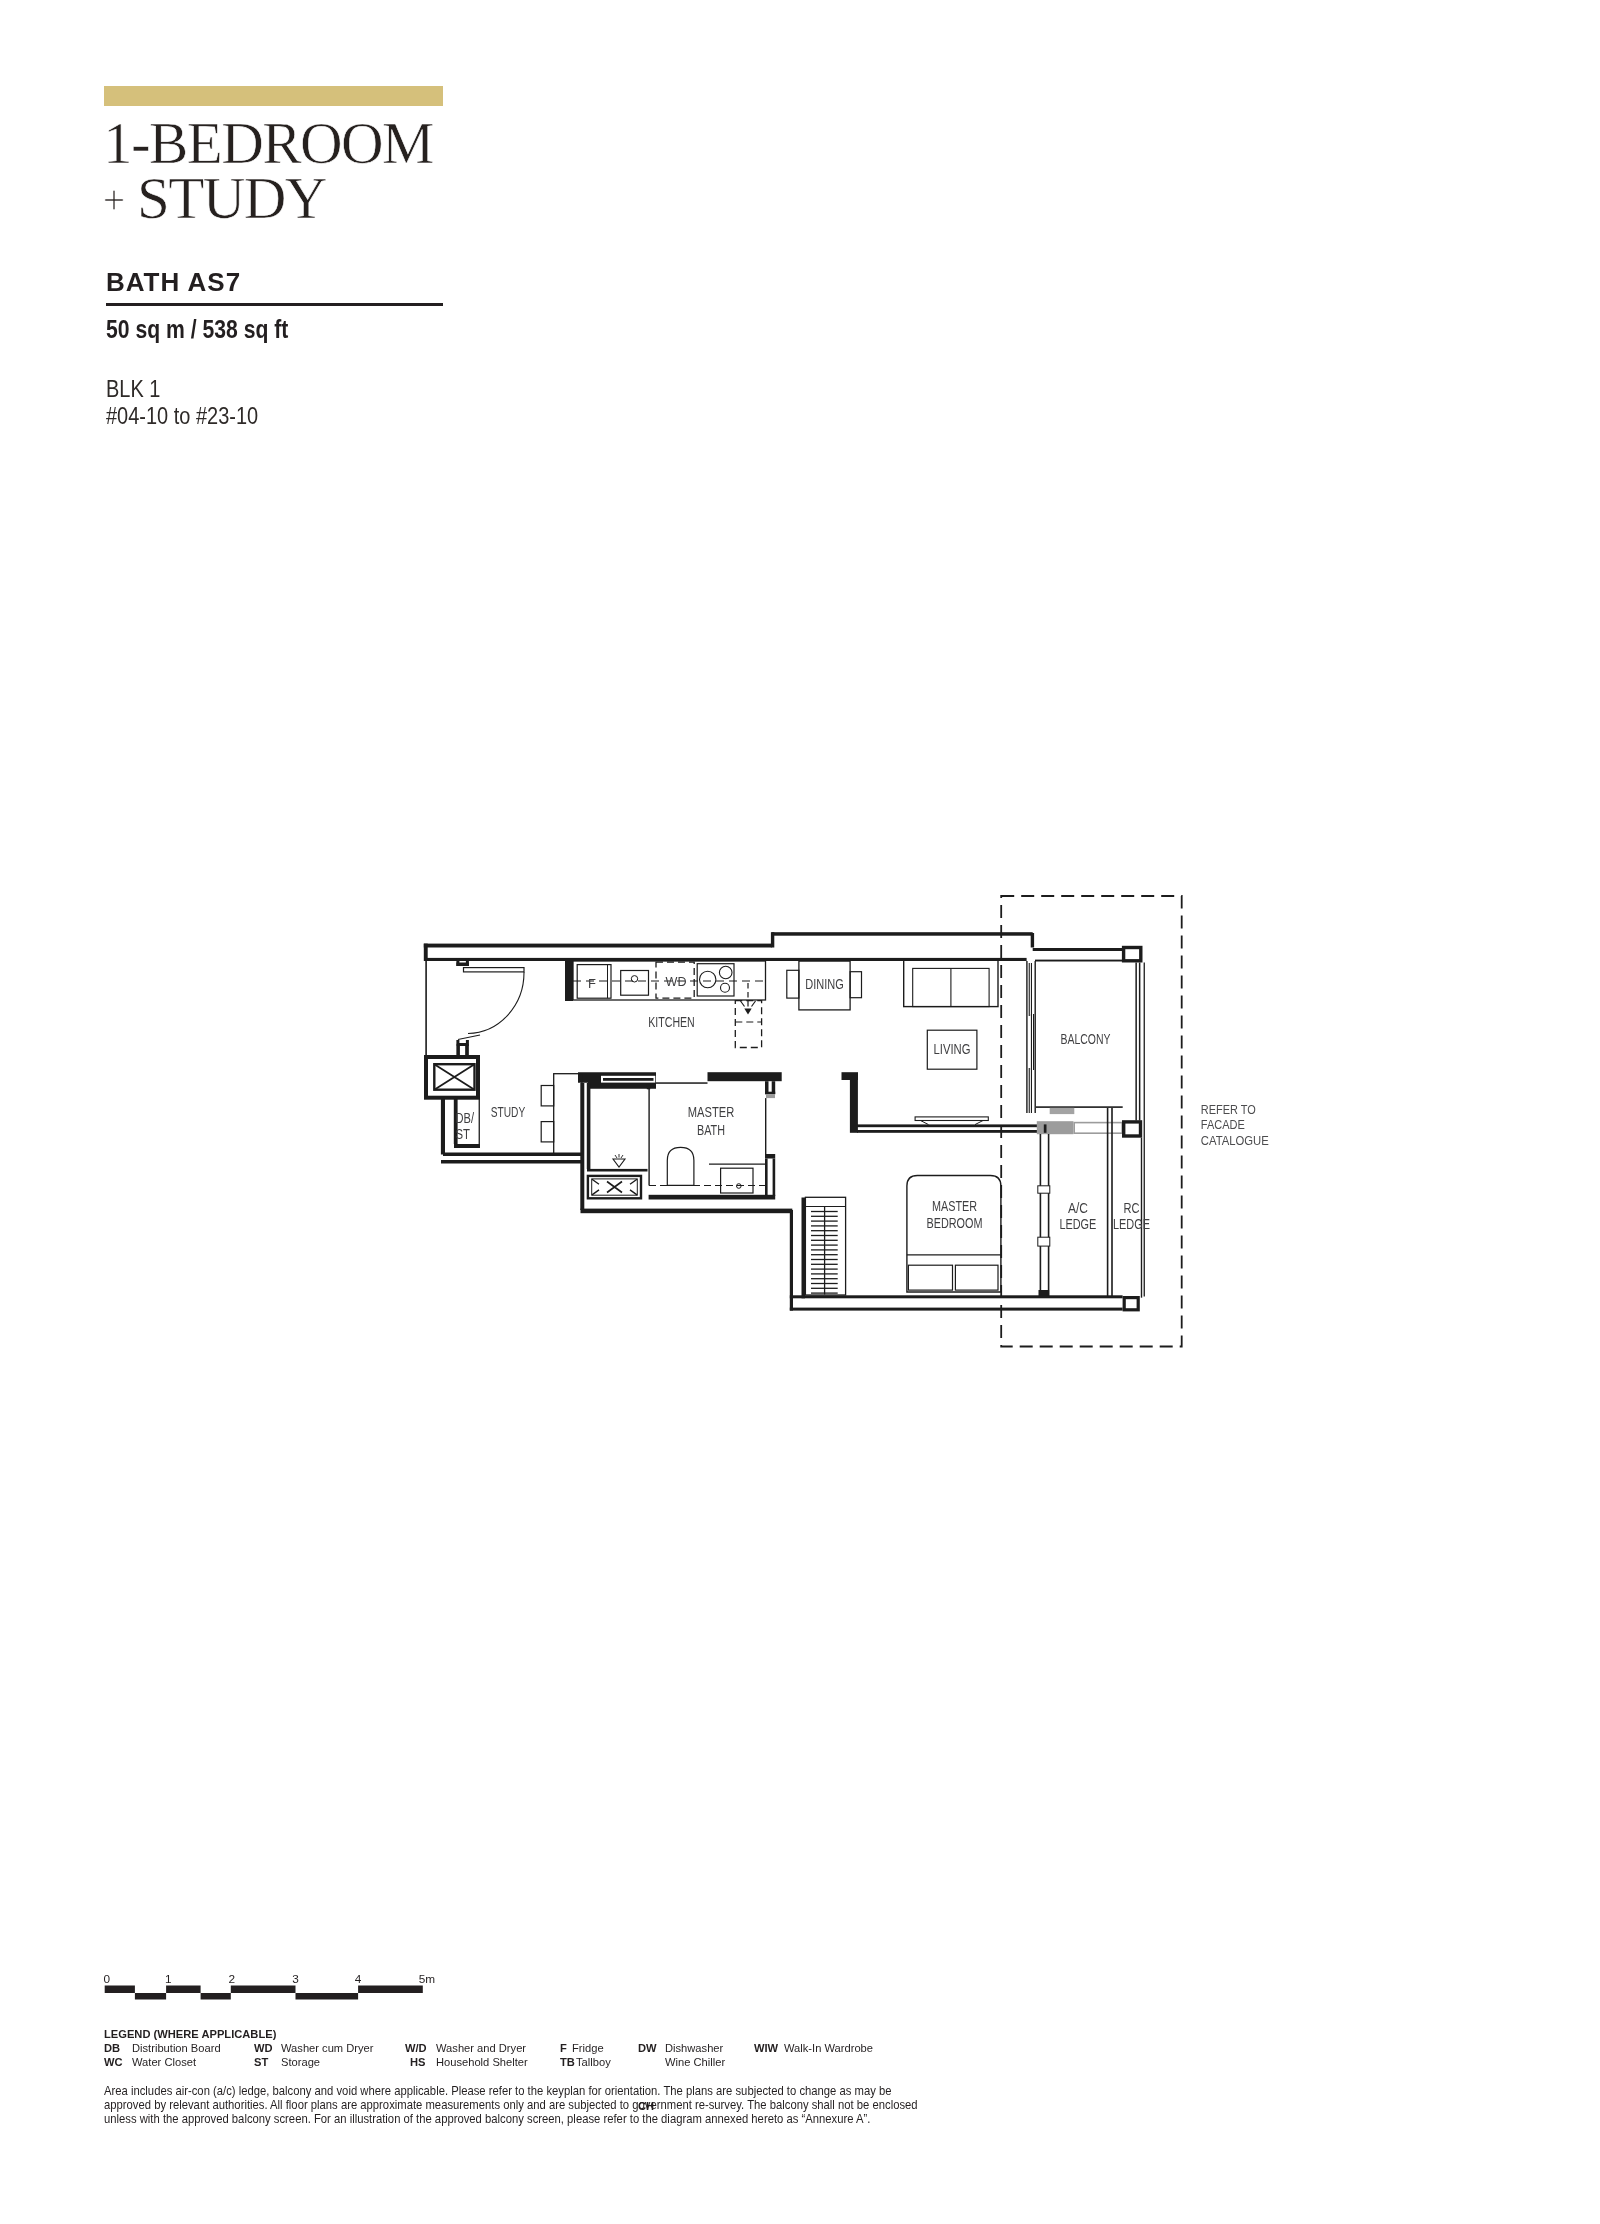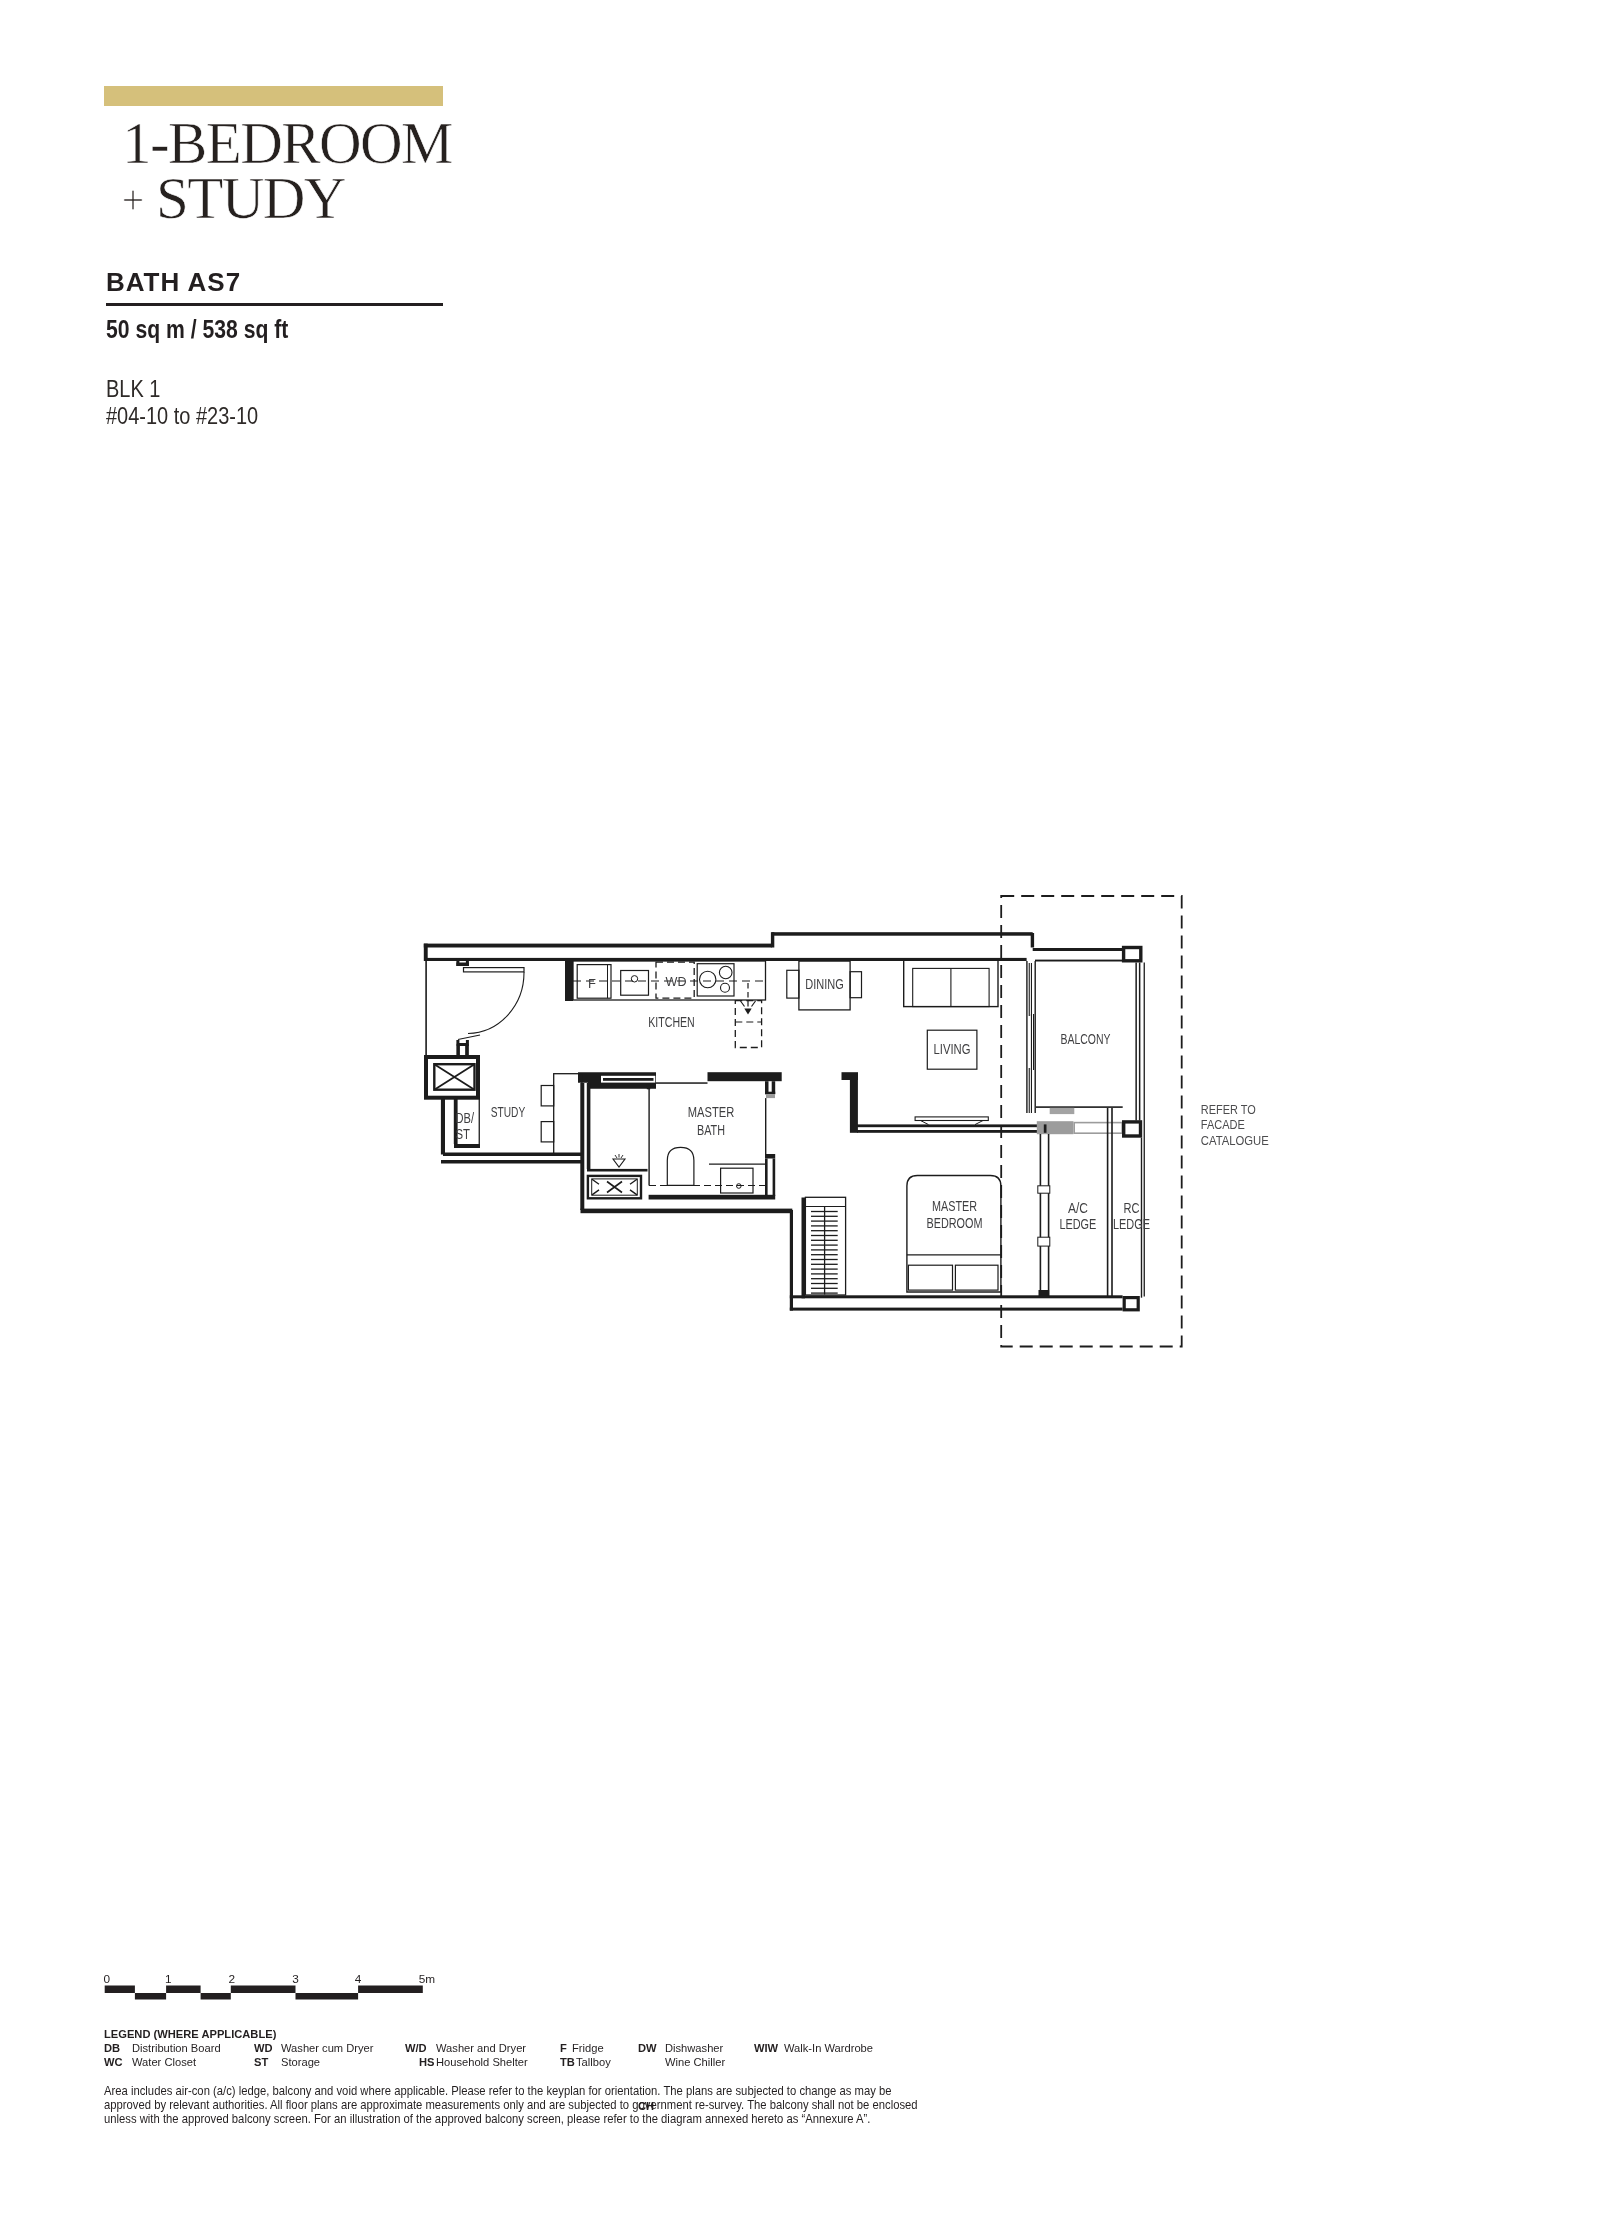--- a/index.html
+++ b/index.html
@@ -6,21 +6,21 @@
   body{width:1600px;height:2224px;position:relative;background:#ffffff;
        font-family:"Liberation Sans", sans-serif;}
   .abs{position:absolute;}
   #legend b,#legend span{transform:scaleX(0.945);transform-origin:0 50%;}
 </style>
 </head>
 <body>
 
 <div class="abs" style="left:104px;top:86px;width:339px;height:20px;background:#d5c07b;"></div>
 
-<div class="abs" id="title1" style="left:103px;top:116px;font-family:'Liberation Serif',serif;font-size:59px;line-height:55px;color:#26211f;letter-spacing:-1.6px;-webkit-text-stroke:0.6px #ffffff;white-space:nowrap;margin-left:19px;">1-BEDROOM<br><span id="plus" style="font-size:39px;letter-spacing:0;position:relative;top:-5px;">+</span><span style="display:inline-block;width:12px;"></span>STUDY</div>
+<div class="abs" id="title1" style="left:103px;top:116px;font-family:'Liberation Serif',serif;font-size:59px;line-height:55px;color:#26211f;letter-spacing:-1.6px;-webkit-text-stroke:0.6px #ffffff;white-space:nowrap;">1-BEDROOM<br><span id="plus" style="font-size:39px;letter-spacing:0;position:relative;top:-5px;">+</span><span style="display:inline-block;width:12px;"></span>STUDY</div>
 
 <div class="abs" id="typeas7" style="left:106px;top:267px;font-size:26px;font-weight:bold;color:#231f20;letter-spacing:1px;white-space:nowrap;">BATH AS7</div>
 
 <div class="abs" style="left:106px;top:303px;width:337px;height:3px;background:#231f20;"></div>
 
 <div class="abs" id="area" style="left:106px;top:314px;font-size:26px;font-weight:bold;color:#231f20;transform:scaleX(0.814);transform-origin:0 0;white-space:nowrap;">50 sq m / 538 sq ft</div>
 
 <div class="abs" id="blk" style="left:106px;top:376px;font-size:23.5px;color:#2e2a28;line-height:26.5px;transform:scaleX(0.85);transform-origin:0 0;white-space:nowrap;">BLK 1<br>#04-10 to #23-10</div>
 
 <svg class="abs" style="left:0;top:0;" width="1600" height="2224" viewBox="0 0 1600 2224">
@@ -311,21 +311,21 @@
   <b class="abs" style="left:104px;top:2040.5px;">DB</b>
     <span class="abs" style="left:132px;top:2040.5px;">Distribution Board</span>
   <b class="abs" style="left:104px;top:2055px;">WC</b>
     <span class="abs" style="left:132px;top:2055px;">Water Closet</span>
   <b class="abs" style="left:254px;top:2040.5px;">WD</b>
     <span class="abs" style="left:281px;top:2040.5px;">Washer cum Dryer</span>
   <b class="abs" style="left:254px;top:2055px;">ST</b>
     <span class="abs" style="left:281px;top:2055px;">Storage</span>
   <b class="abs" style="left:405px;top:2040.5px;">W/D</b>
     <span class="abs" style="left:436px;top:2040.5px;">Washer and Dryer</span>
-  <b class="abs" style="left:419px;top:2055px;">HS</b>
+  <b class="abs" style="left:410px;top:2055px;">HS</b>
     <span class="abs" style="left:436px;top:2055px;">Household Shelter</span>
   <b class="abs" style="left:560px;top:2040.5px;">F</b>
     <span class="abs" style="left:572px;top:2040.5px;">Fridge</span>
   <b class="abs" style="left:560px;top:2055px;">TB</b>
     <span class="abs" style="left:576px;top:2055px;">Tallboy</span>
   <b class="abs" style="left:638px;top:2040.5px;">DW</b>
     <span class="abs" style="left:665px;top:2040.5px;">Dishwasher</span>
   <b class="abs" style="left:638px;top:2055px;margin-top:44px;">CH</b>
     <span class="abs" style="left:665px;top:2055px;">Wine Chiller</span>
   <b class="abs" style="left:754px;top:2040.5px;">WIW</b>

